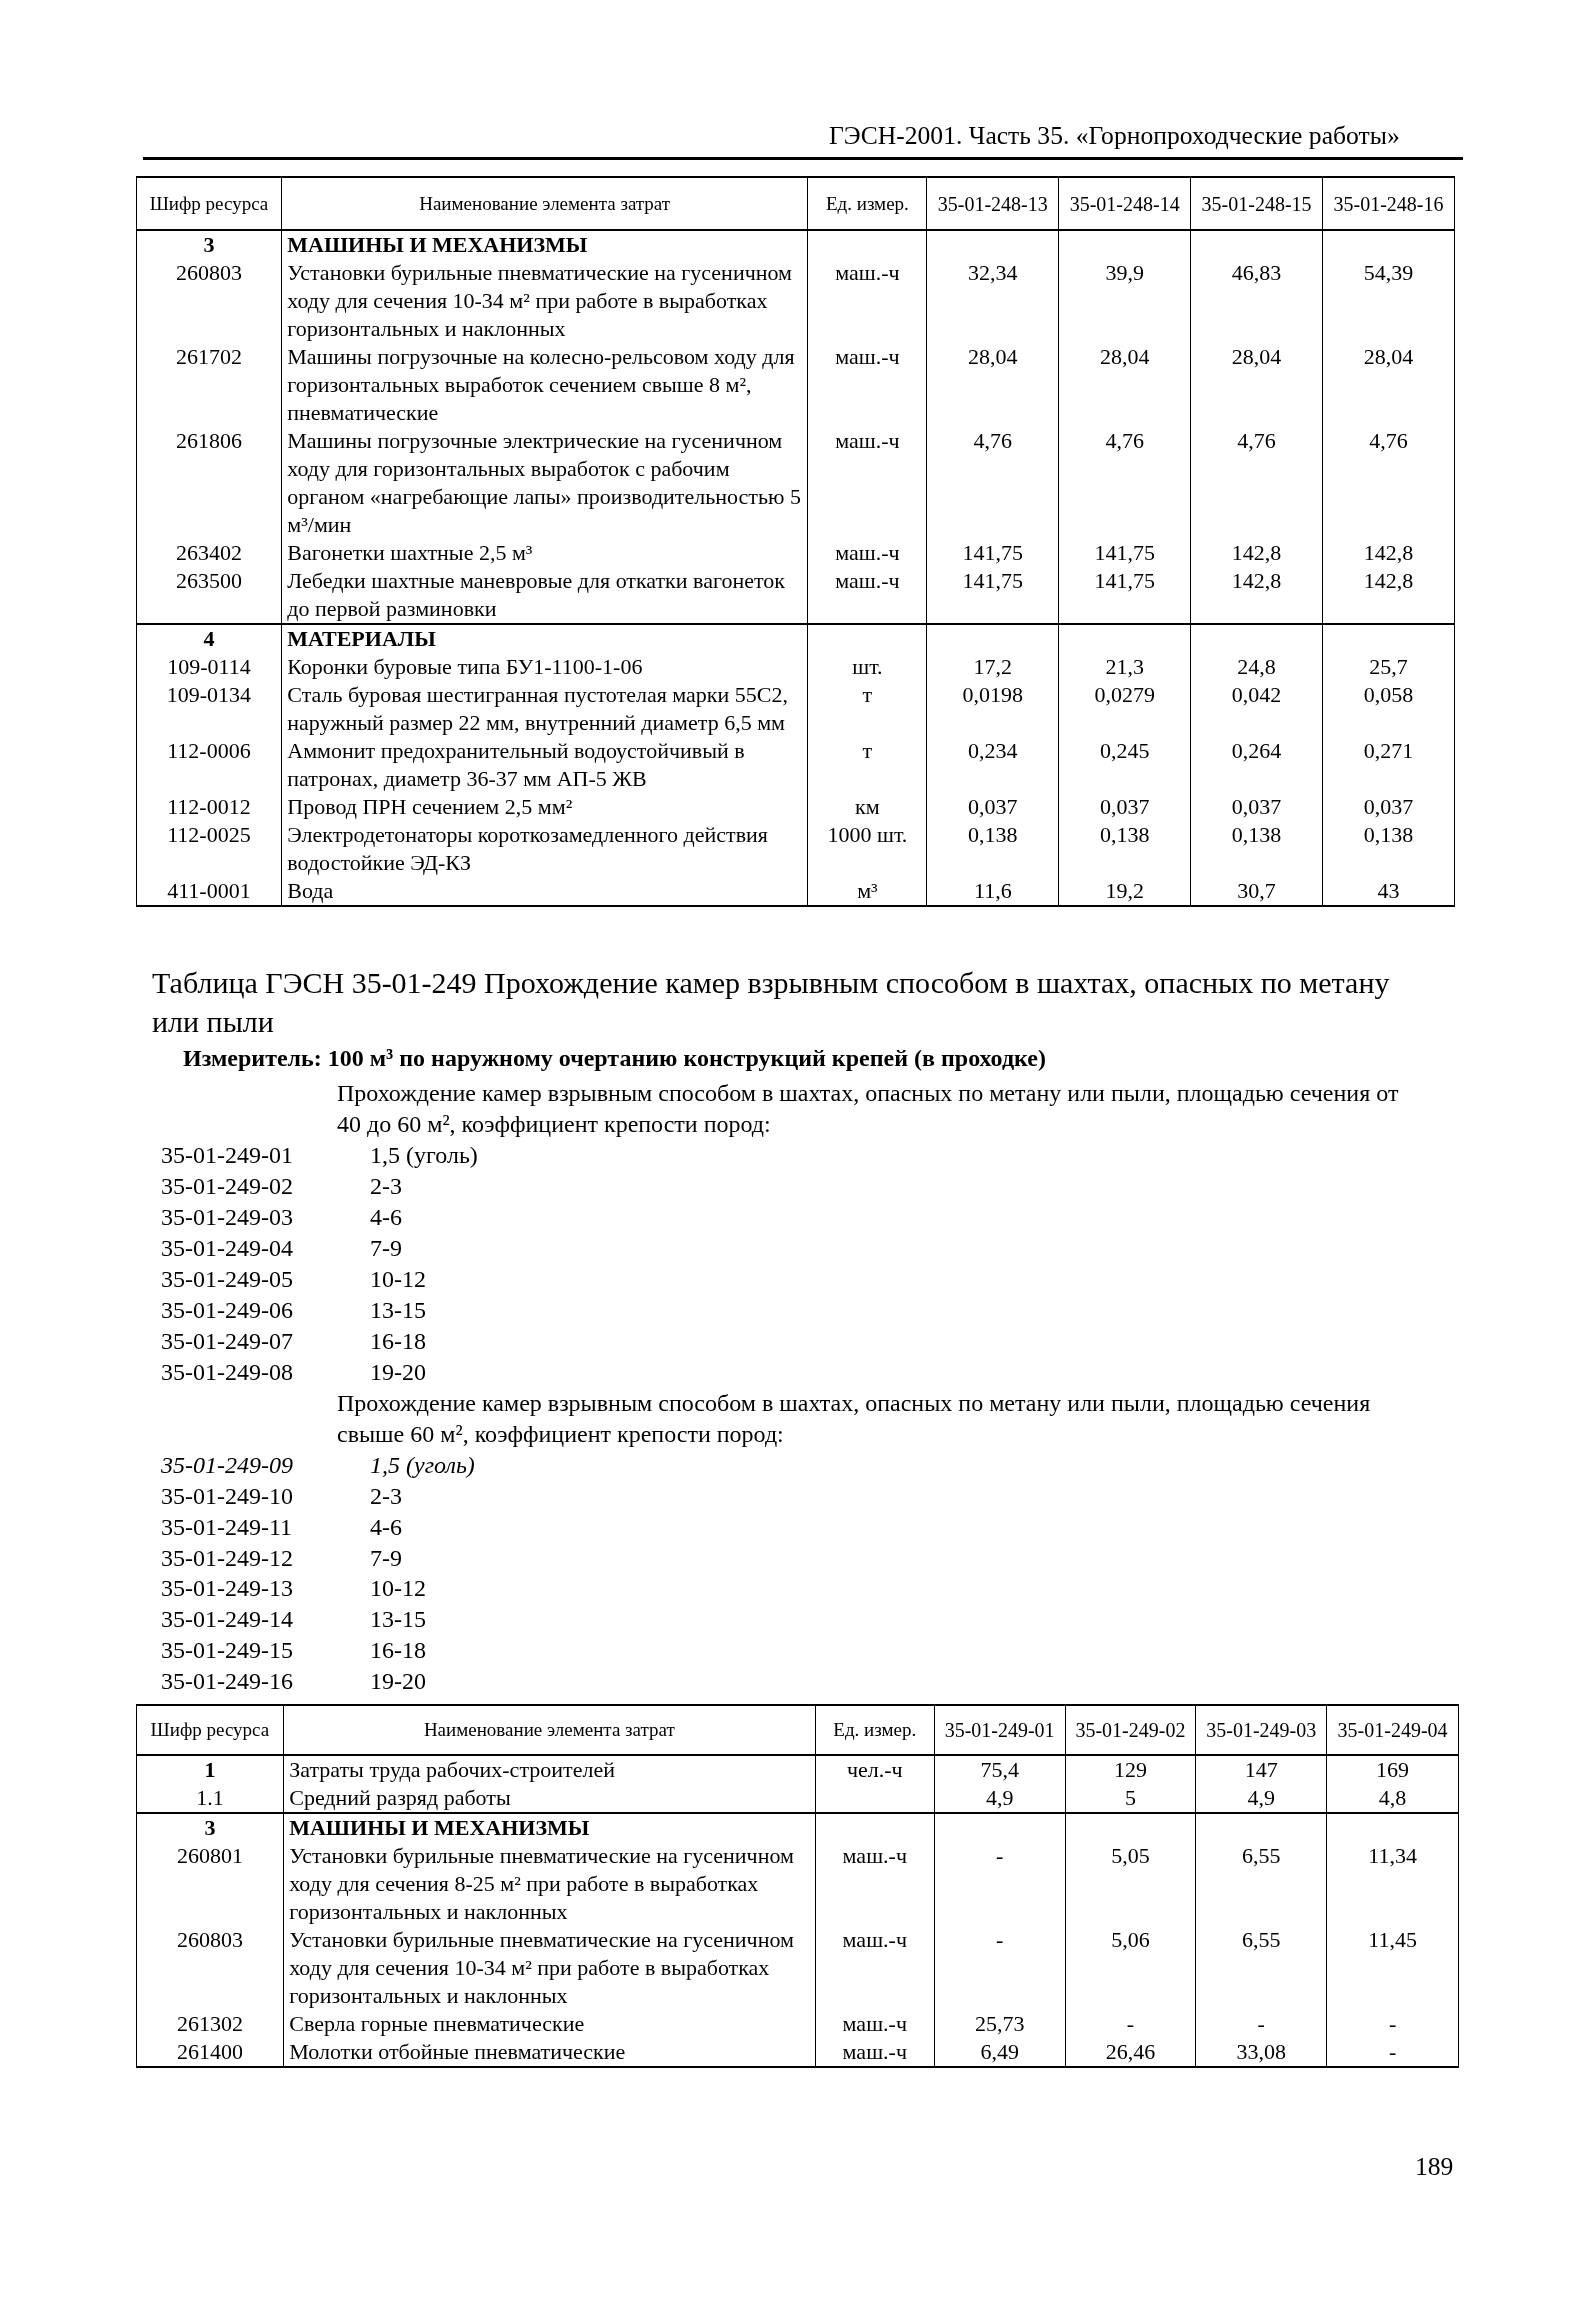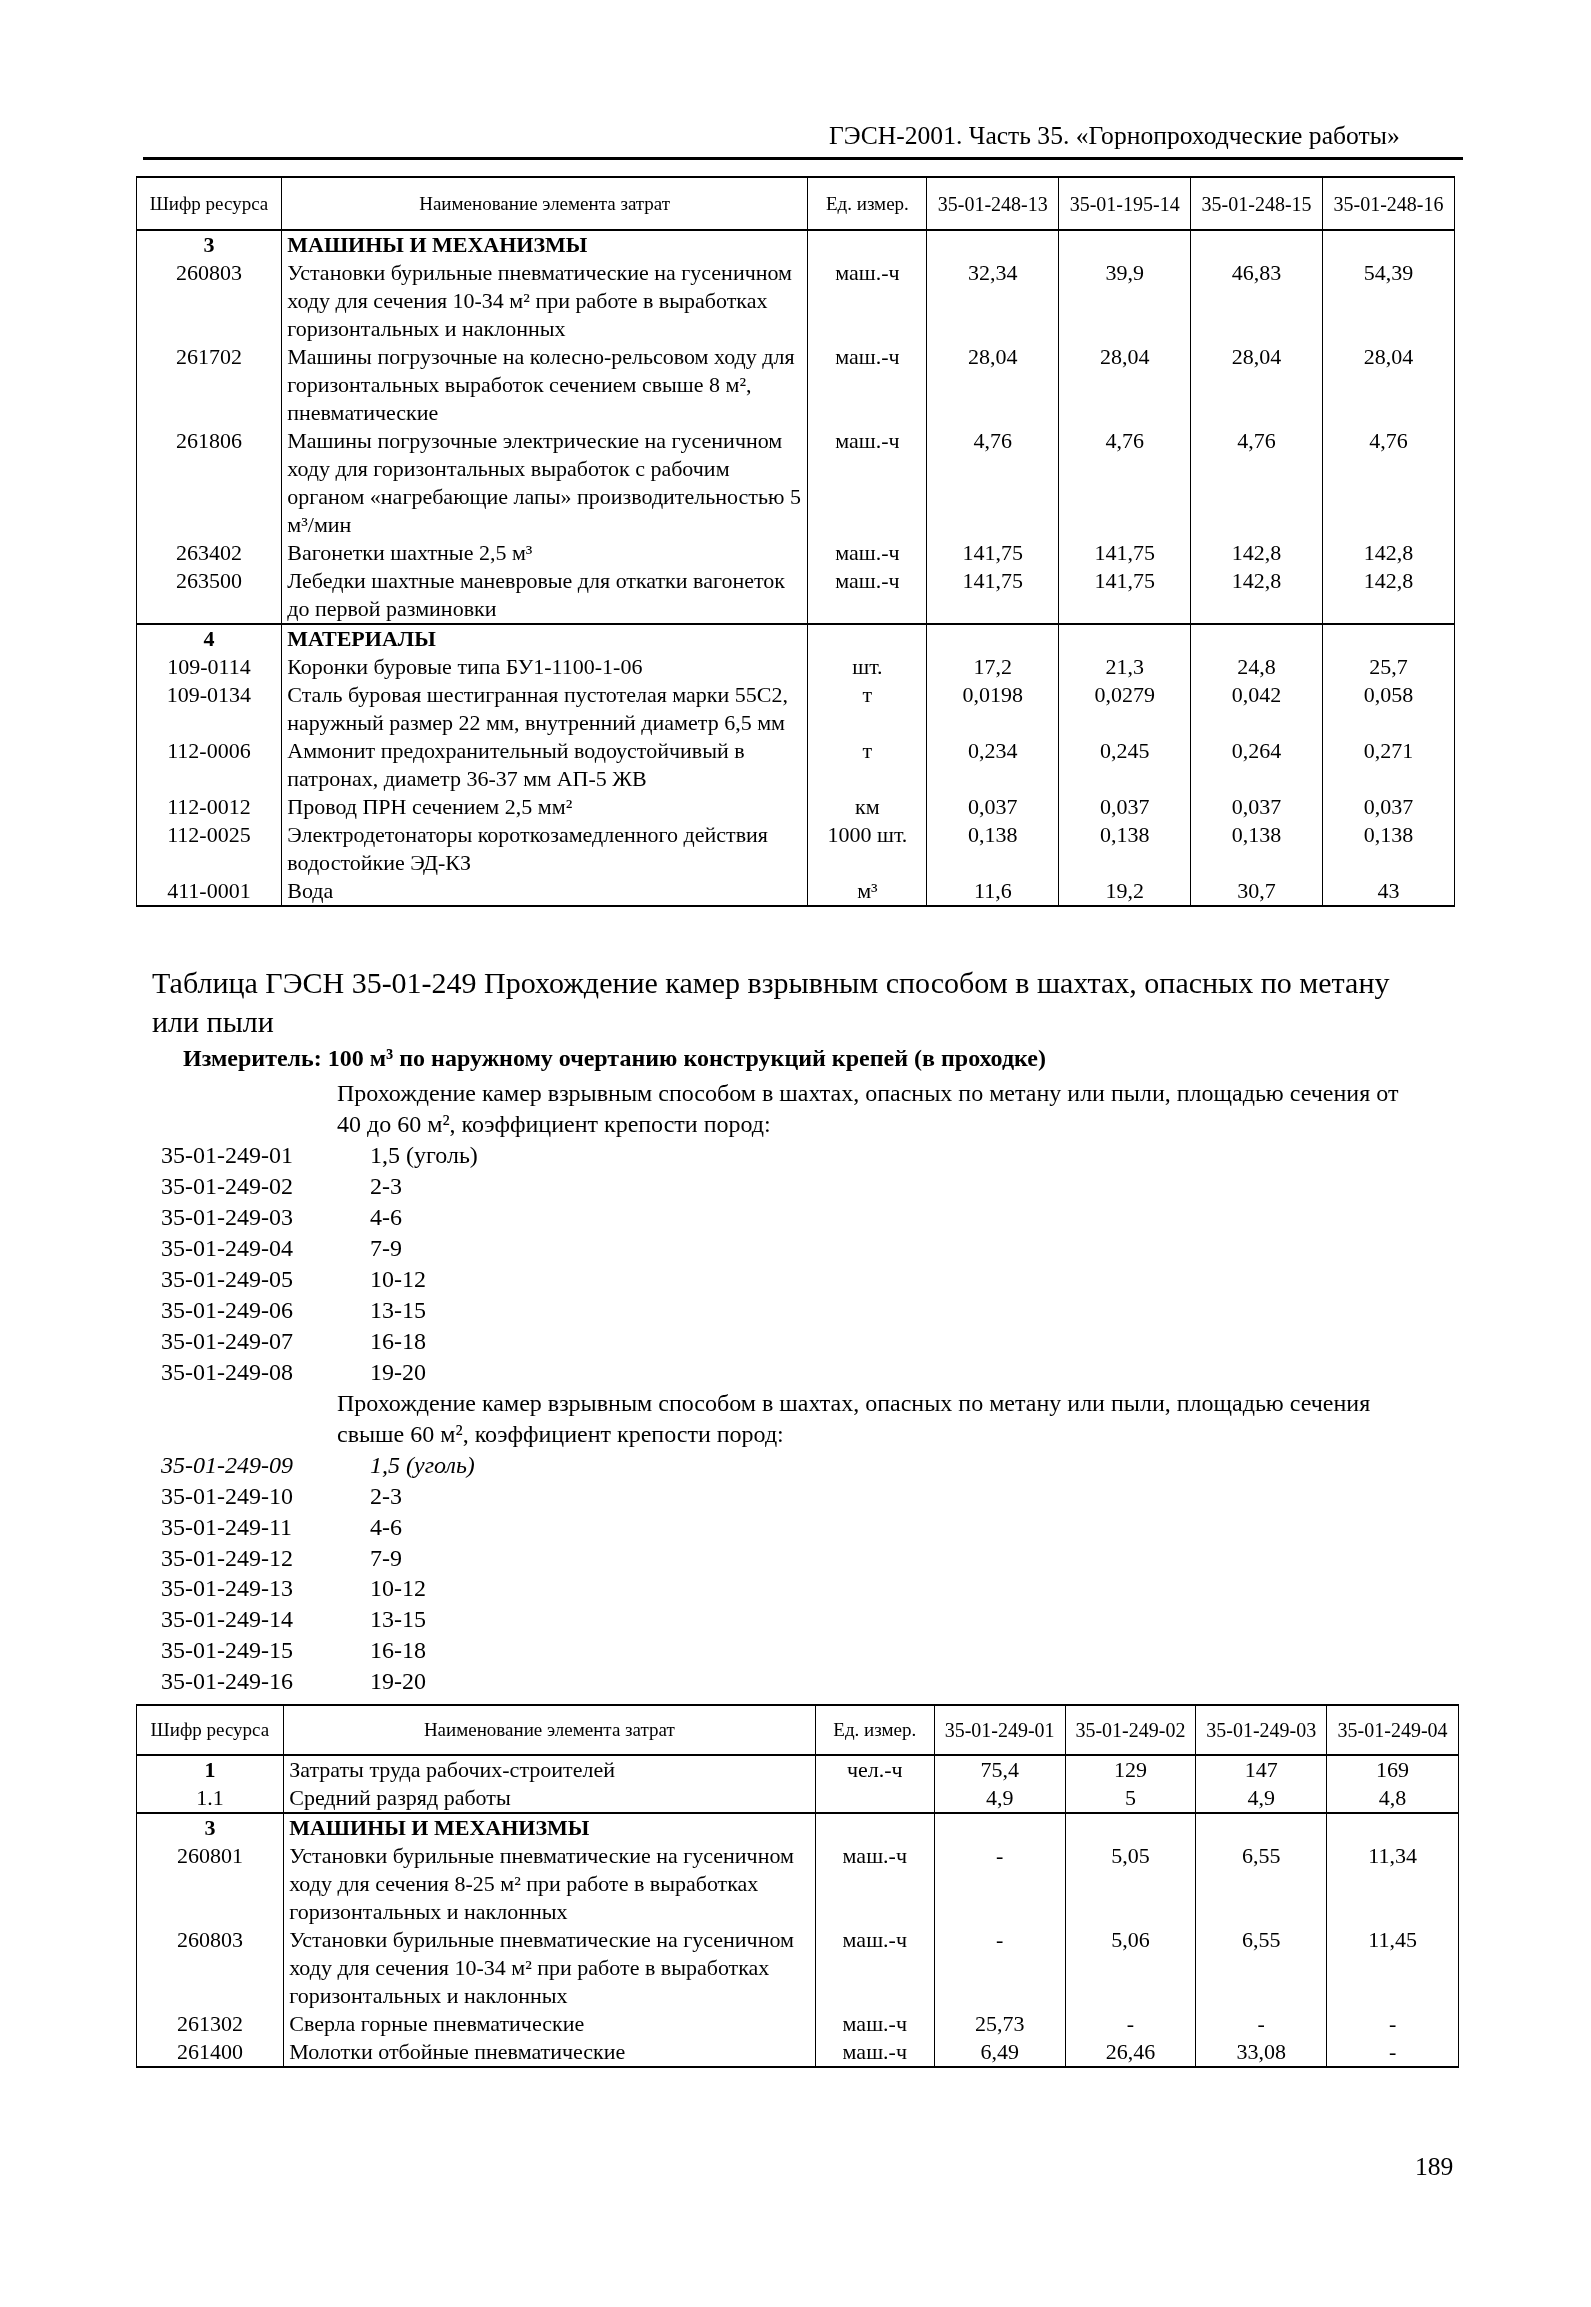--- a/index.html
+++ b/index.html
@@ -42,21 +42,21 @@
         <col style="width:132px">
         <col style="width:132px">
         <col style="width:132px">
     </colgroup>
     <tbody>
         <tr>
       <th style="height:51px;">Шифр ресурса</th>
       <th>Наименование элемента затрат</th>
       <th>Ед. измер.</th>
       <th class="big">35-01-248-13</th>
-      <th class="big">35-01-195-14</th>
+      <th class="big">35-01-248-14</th>
       <th class="big">35-01-248-15</th>
       <th class="big">35-01-248-16</th>
     </tr>
     <tr>
       <td class="code bold">3</td>
       <td class="name bold">МАШИНЫ И МЕХАНИЗМЫ</td>
       <td class="unit"></td>
       <td class="val"></td>
       <td class="val"></td>
       <td class="val"></td>

